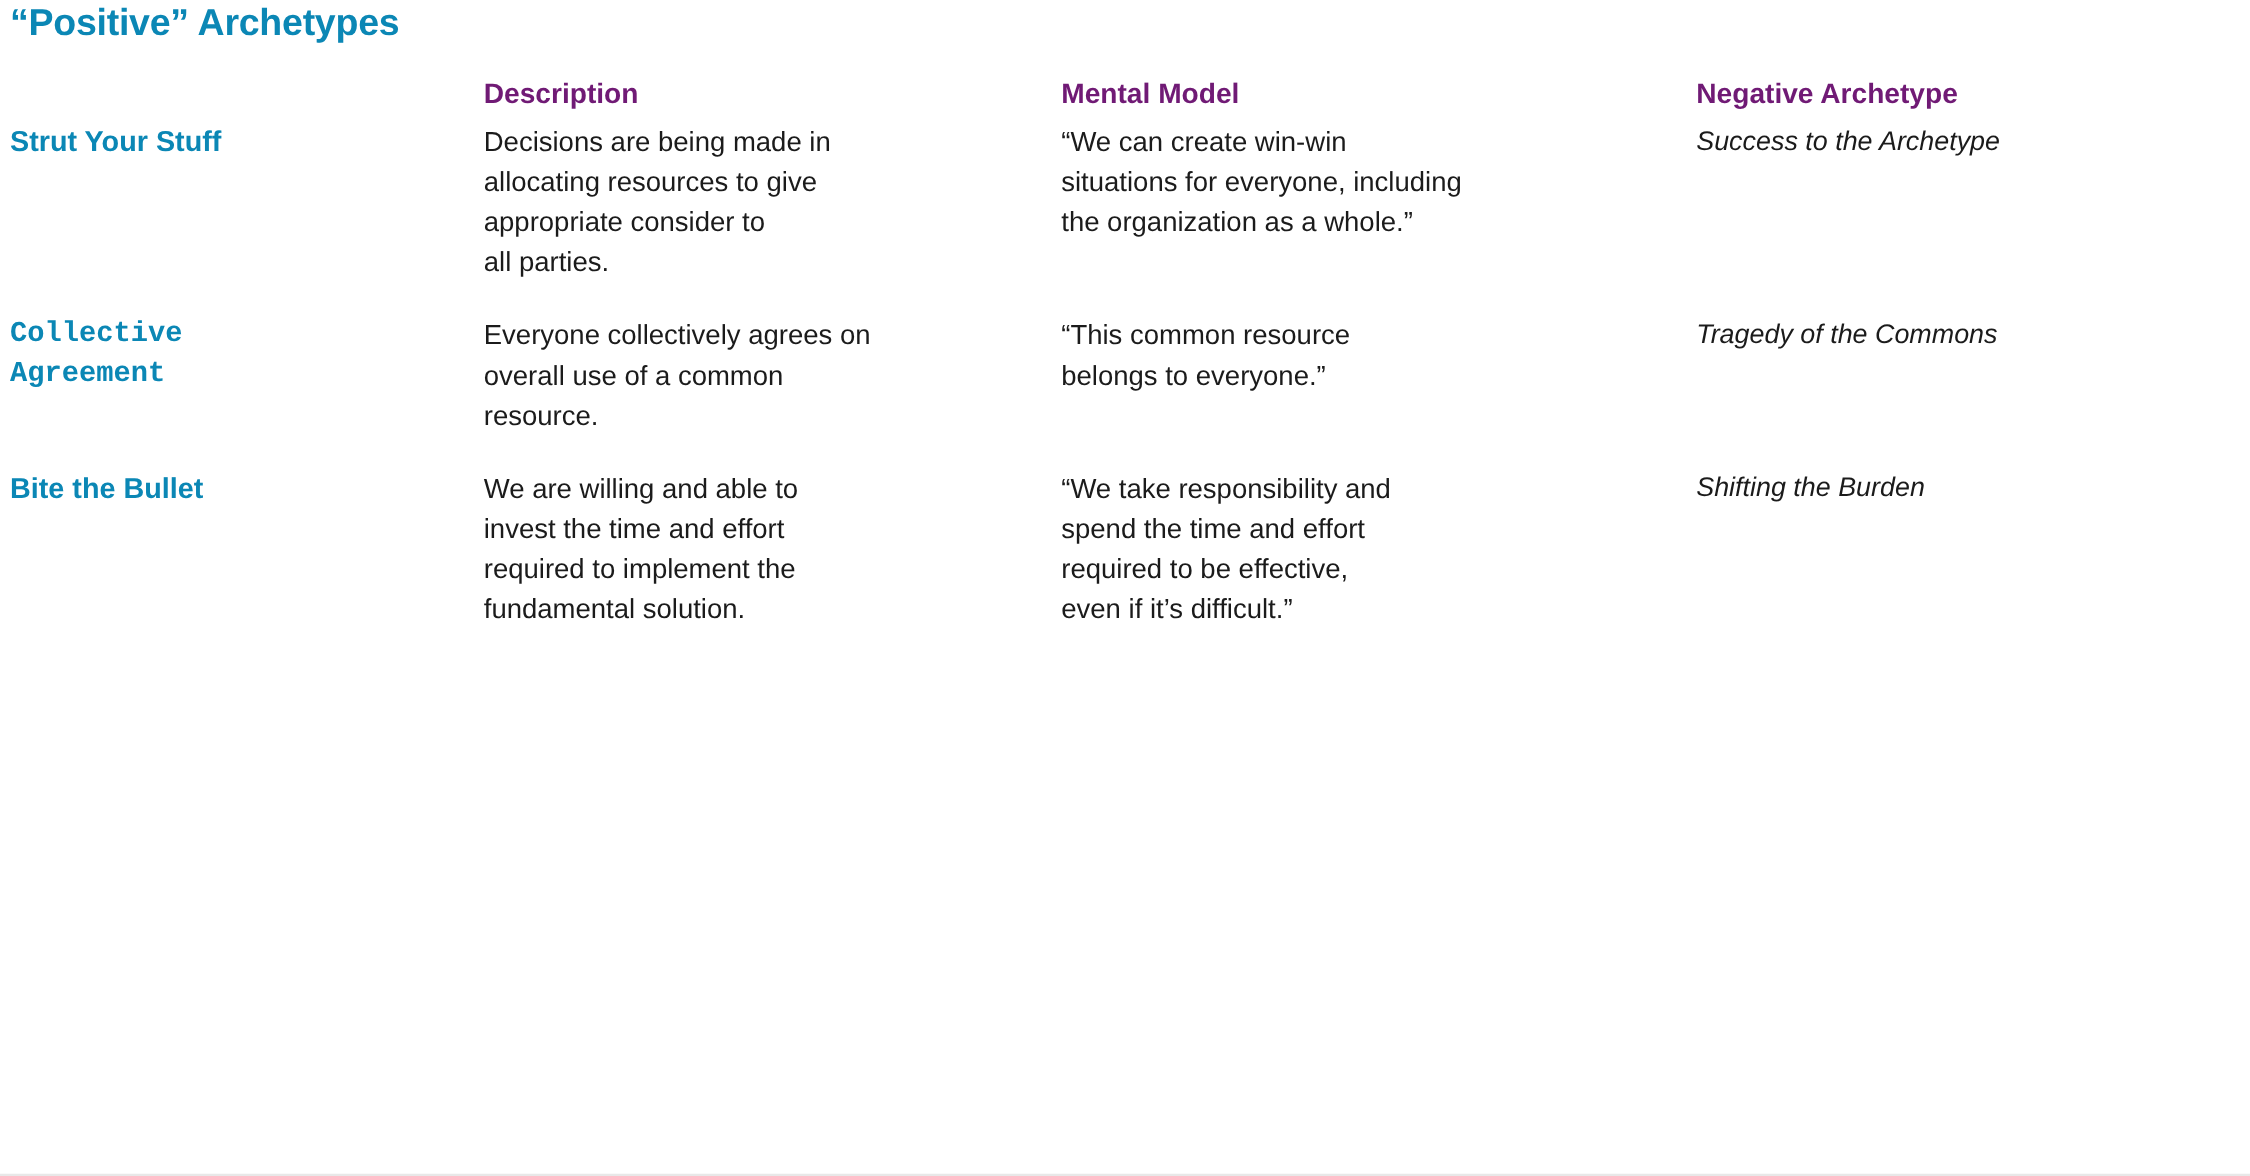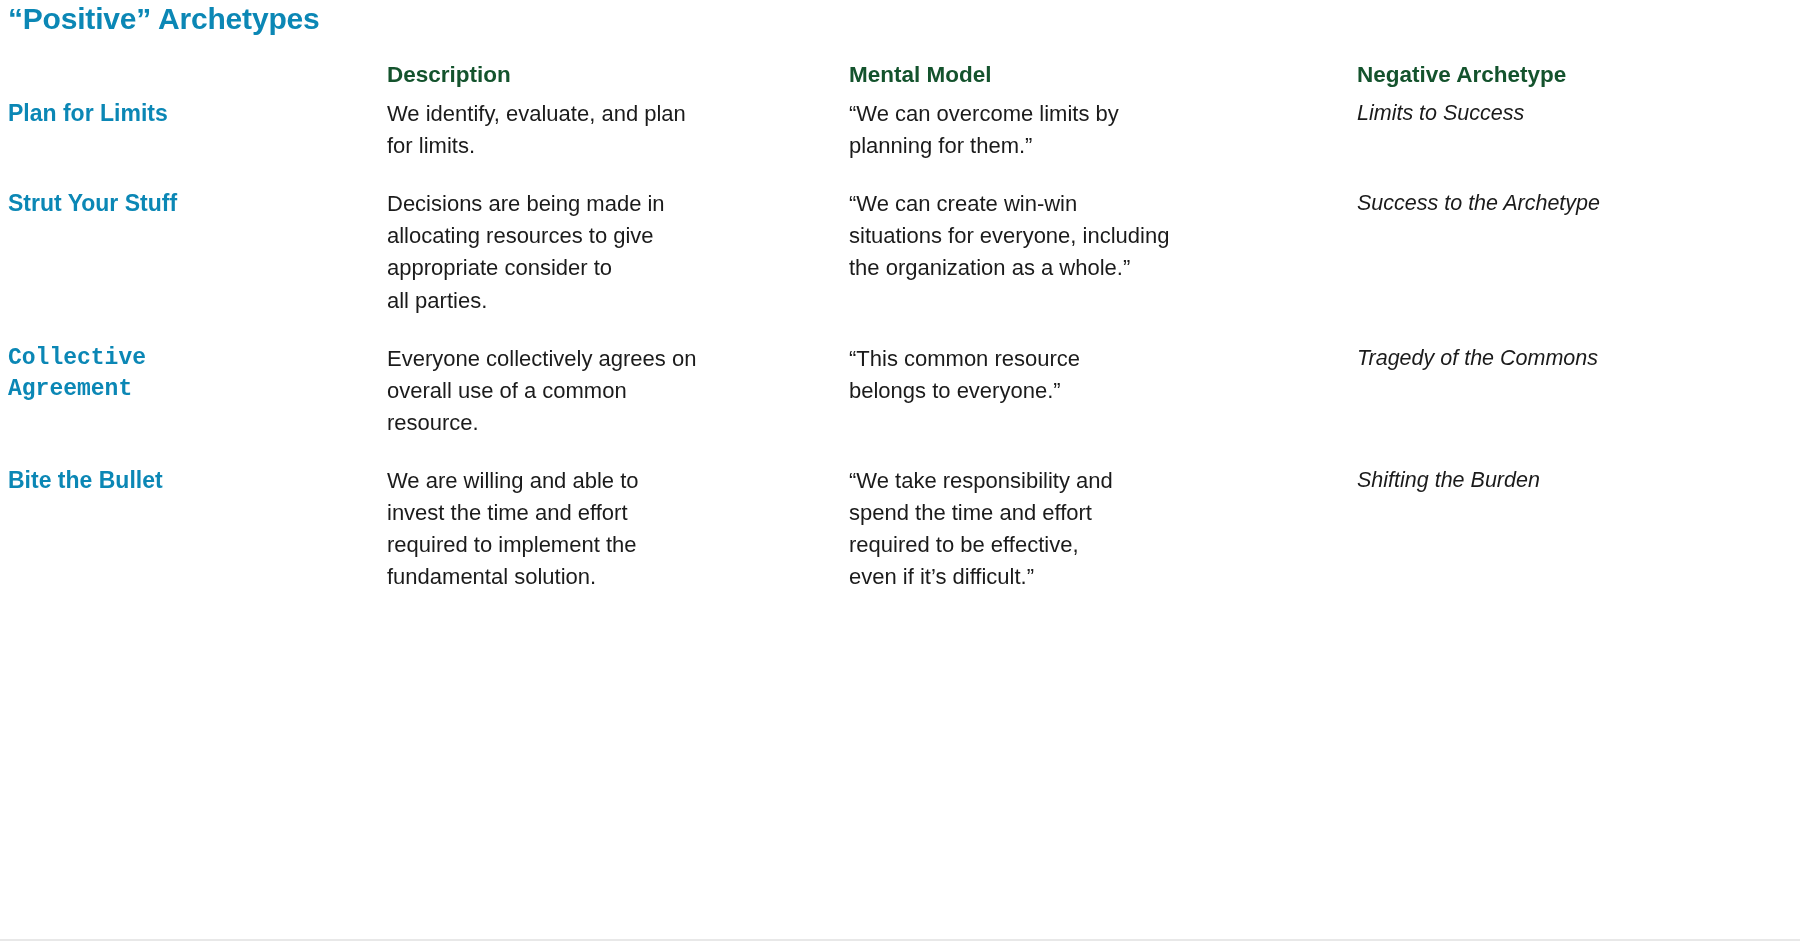--- a/index.html
+++ b/index.html
@@ -41,21 +41,21 @@
   table.archetypes col.c-name  { width: 382px; }
   table.archetypes col.c-desc  { width: 462px; }
   table.archetypes col.c-model { width: 508px; }
   table.archetypes col.c-neg   { width: 448px; }
 
   th {
     text-align: left;
     vertical-align: top;
     font-size: 22.5px;
     font-weight: bold;
-    color: #14532d;
+    color: #701a75;
     padding: 0 14px 10px 0;
   }
   th.h-name { padding-left: 8px; }
   th.h-desc { padding-left: 5px; }
   th.h-model { padding-left: 5px; }
   th.h-neg  { padding-left: 5px; }
 
   td {
     vertical-align: top;
     padding: 0 16px 26px 0;
@@ -103,28 +103,20 @@
     <thead>
       <tr>
         <th class="h-name"></th>
         <th class="h-desc">Description</th>
         <th class="h-model">Mental Model</th>
         <th class="h-neg">Negative Archetype</th>
       </tr>
     </thead>
     <tbody>
       <tr>
-        <td class="name">Plan for Limits</td>
-        <td class="desc" style="white-space: pre-line;">We identify, evaluate, and plan
-for limits.</td>
-        <td class="model" style="white-space: pre-line;">“We can overcome limits by
-planning for them.”</td>
-        <td class="neg">Limits to Success</td>
-      </tr>
-      <tr>
         <td class="name">Strut Your Stuff</td>
         <td class="desc" style="white-space: pre-line;">Decisions are being made in
 allocating resources to give
 appropriate consider to
 all parties.</td>
         <td class="model" style="white-space: pre-line;">“We can create win-win
 situations for everyone, including
 the organization as a whole.”</td>
         <td class="neg">Success to the Archetype</td>
       </tr>

